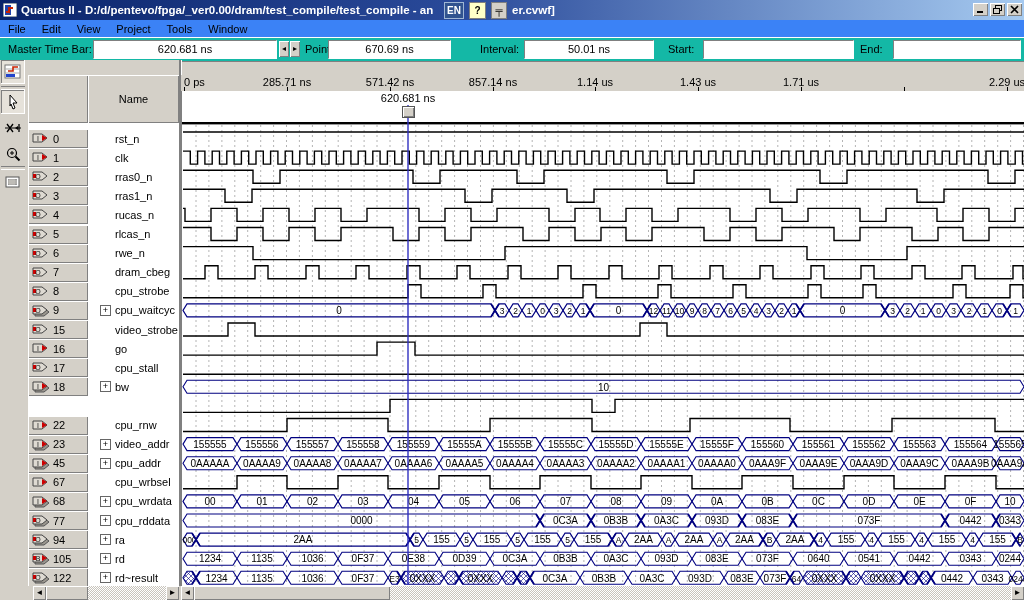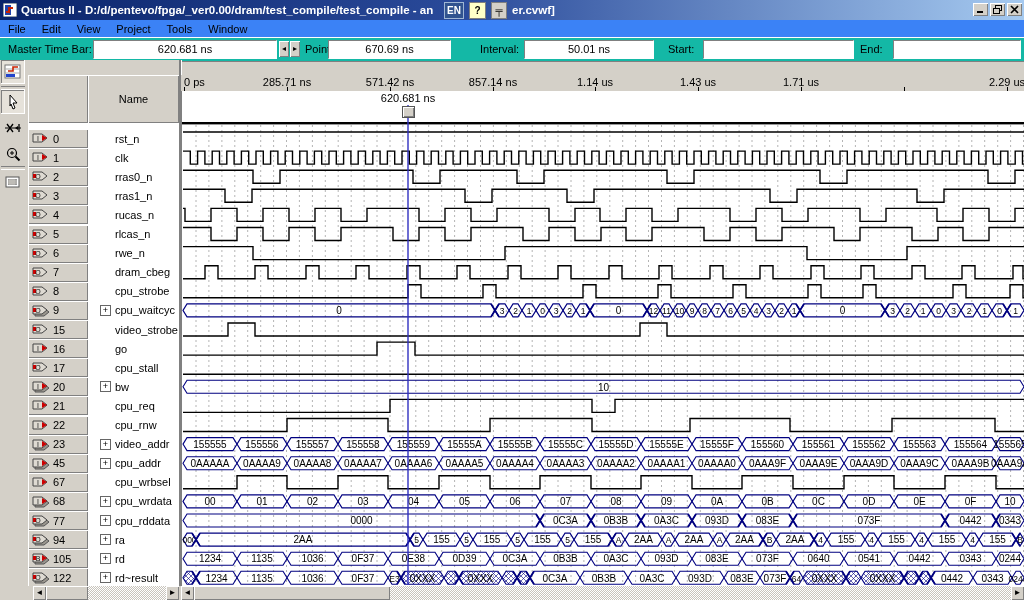--- a/index.html
+++ b/index.html
@@ -352,38 +352,25 @@
         </div>
       </div>
       <div class="sigrow" style="top: 254.3px;">
         <div class="numbtn">
           <svg width="20" height="13" viewBox="0 0 20 13">
             <polygon points="4,4 13,4 18,8 13,12 4,12" fill="#9a968e" stroke="#555" stroke-width="1"></polygon>
             <polygon points="2,2 11,2 16,6 11,10 2,10" fill="#dedad2" stroke="#444" stroke-width="1"></polygon>
             <polygon points="11,3 16,6 11,9" fill="#c00"></polygon>
             <text x="7" y="9" font-size="7" text-anchor="middle" fill="#111" font-family="Liberation Sans,sans-serif">I</text>
           </svg>
-          <span>20</span>
+          <span>18</span>
         </div>
         <div class="namecell">
           <span class="plusbox">+</span>
           <span class="signame">bw</span>
-        </div>
-      </div>
-      <div class="sigrow" style="top: 273.4px;">
-        <div class="numbtn">
-          <svg width="20" height="13" viewBox="0 0 20 13">
-            <polygon points="2,2 11,2 16,6 11,10 2,10" fill="#dedad2" stroke="#444" stroke-width="1"></polygon>
-            <polygon points="11,3 16,6 11,9" fill="#c00"></polygon>
-            <text x="7" y="9" font-size="7" text-anchor="middle" fill="#111" font-family="Liberation Sans,sans-serif">I</text>
-          </svg>
-          <span>21</span>
-        </div>
-        <div class="namecell">
-          <span class="signame noplus">cpu_req</span>
         </div>
       </div>
       <div class="sigrow" style="top: 292.5px;">
         <div class="numbtn">
           <svg width="20" height="13" viewBox="0 0 20 13">
             <polygon points="2,2 11,2 16,6 11,10 2,10" fill="#dedad2" stroke="#444" stroke-width="1"></polygon>
             <polygon points="11,3 16,6 11,9" fill="#c00"></polygon>
             <text x="7" y="9" font-size="7" text-anchor="middle" fill="#111" font-family="Liberation Sans,sans-serif">I</text>
           </svg>
           <span>22</span>

